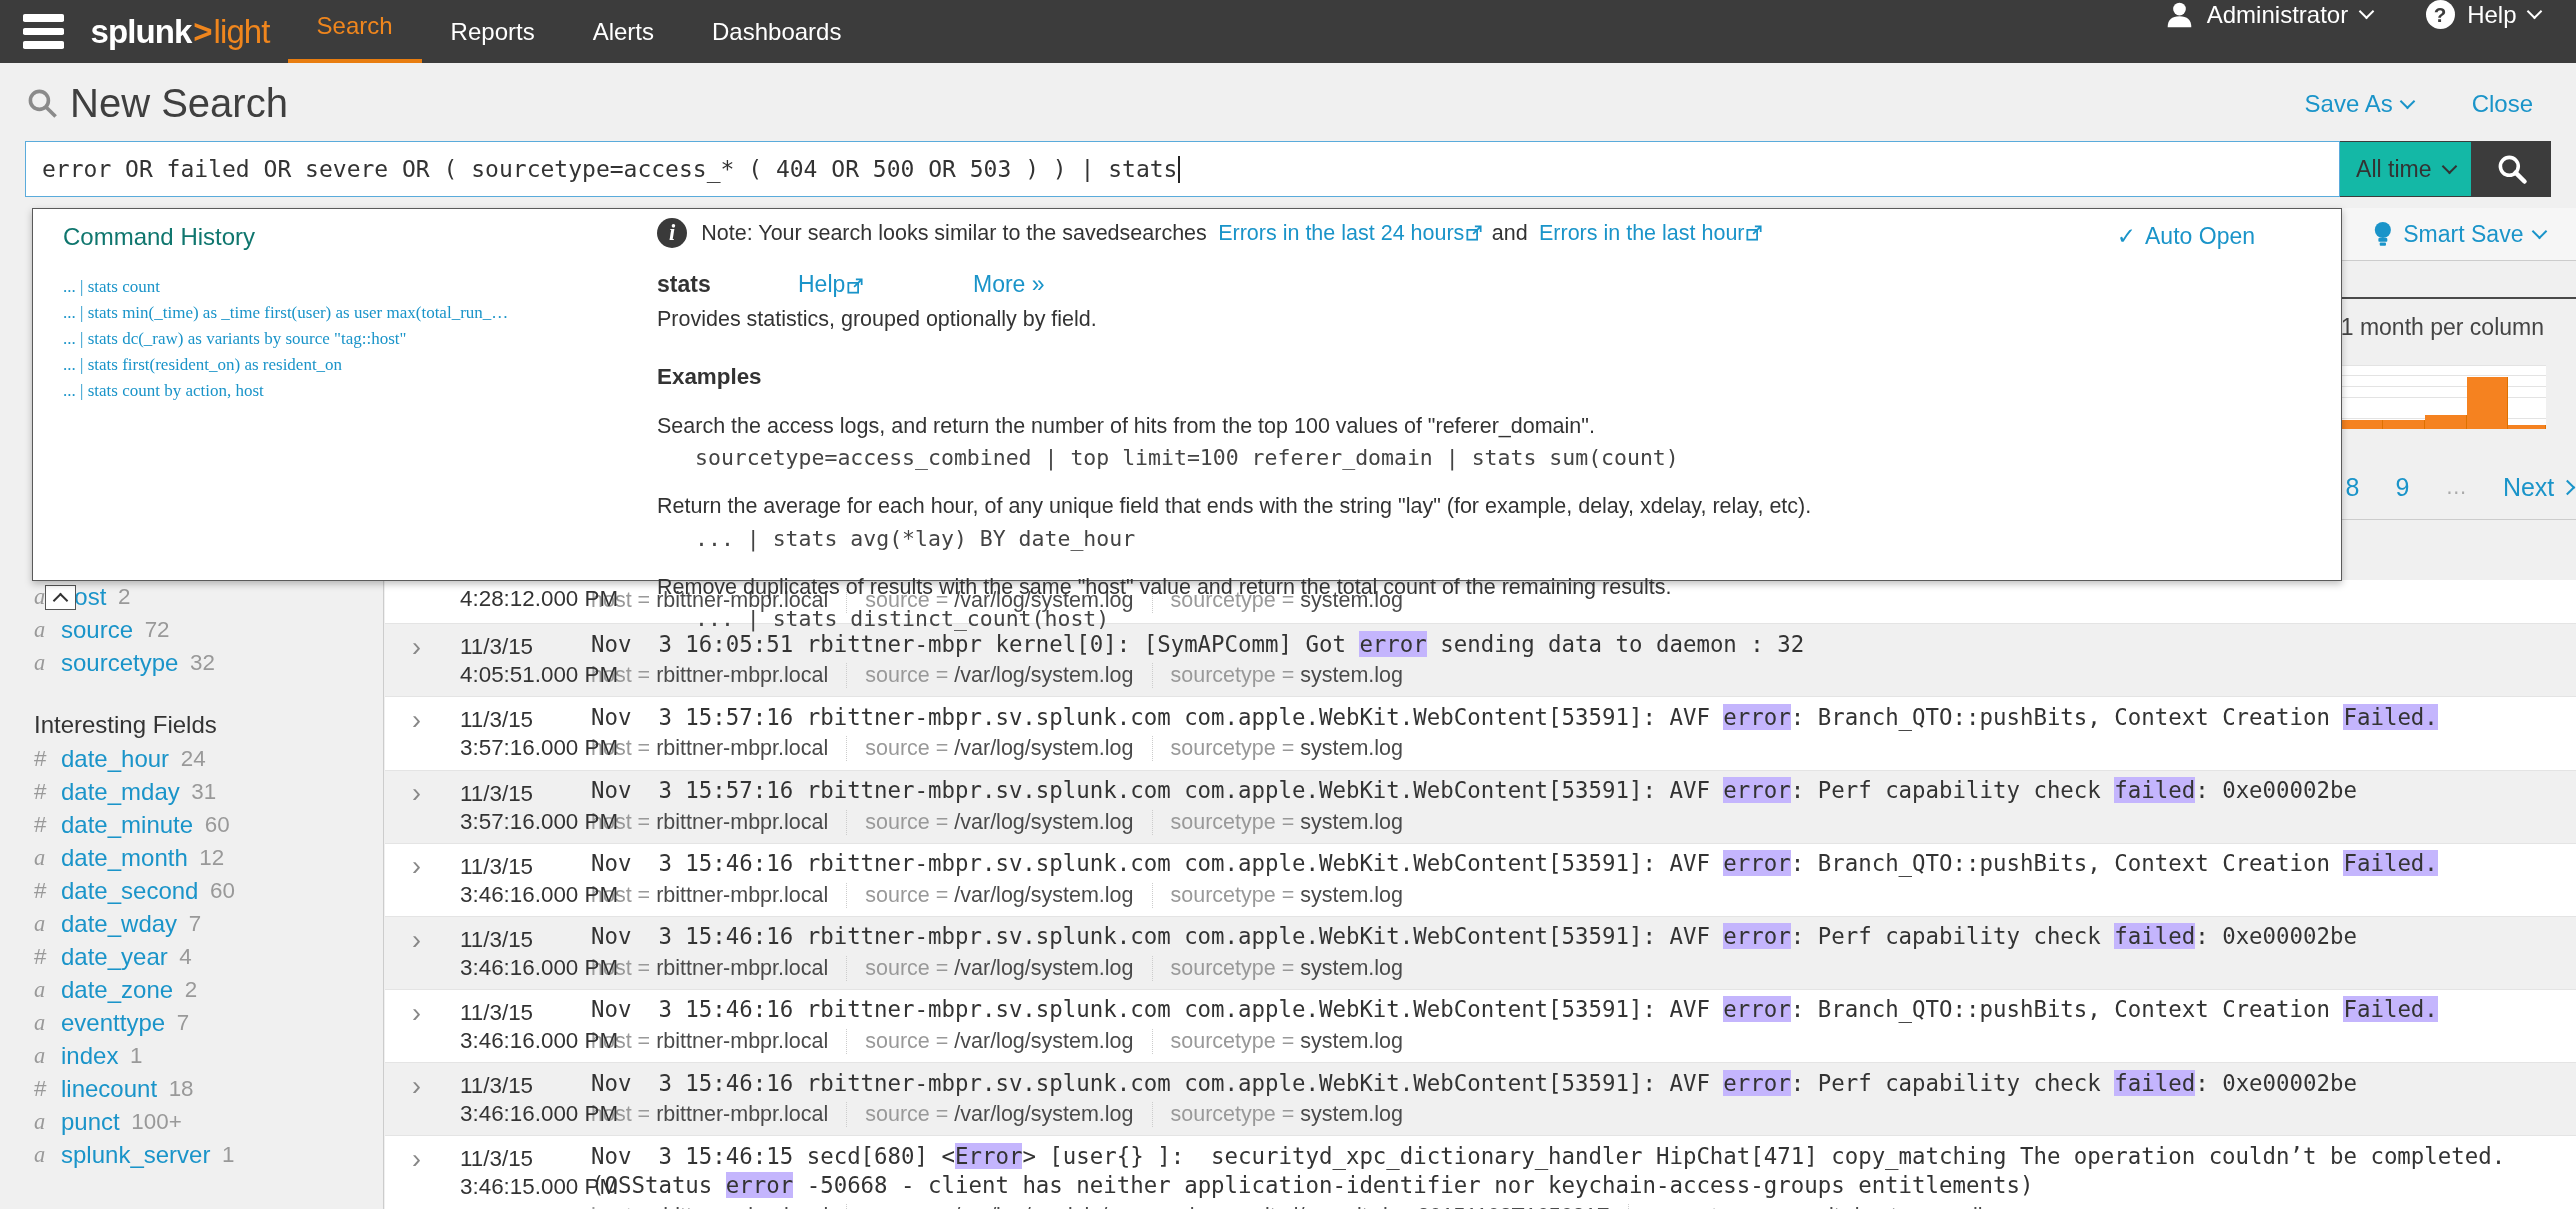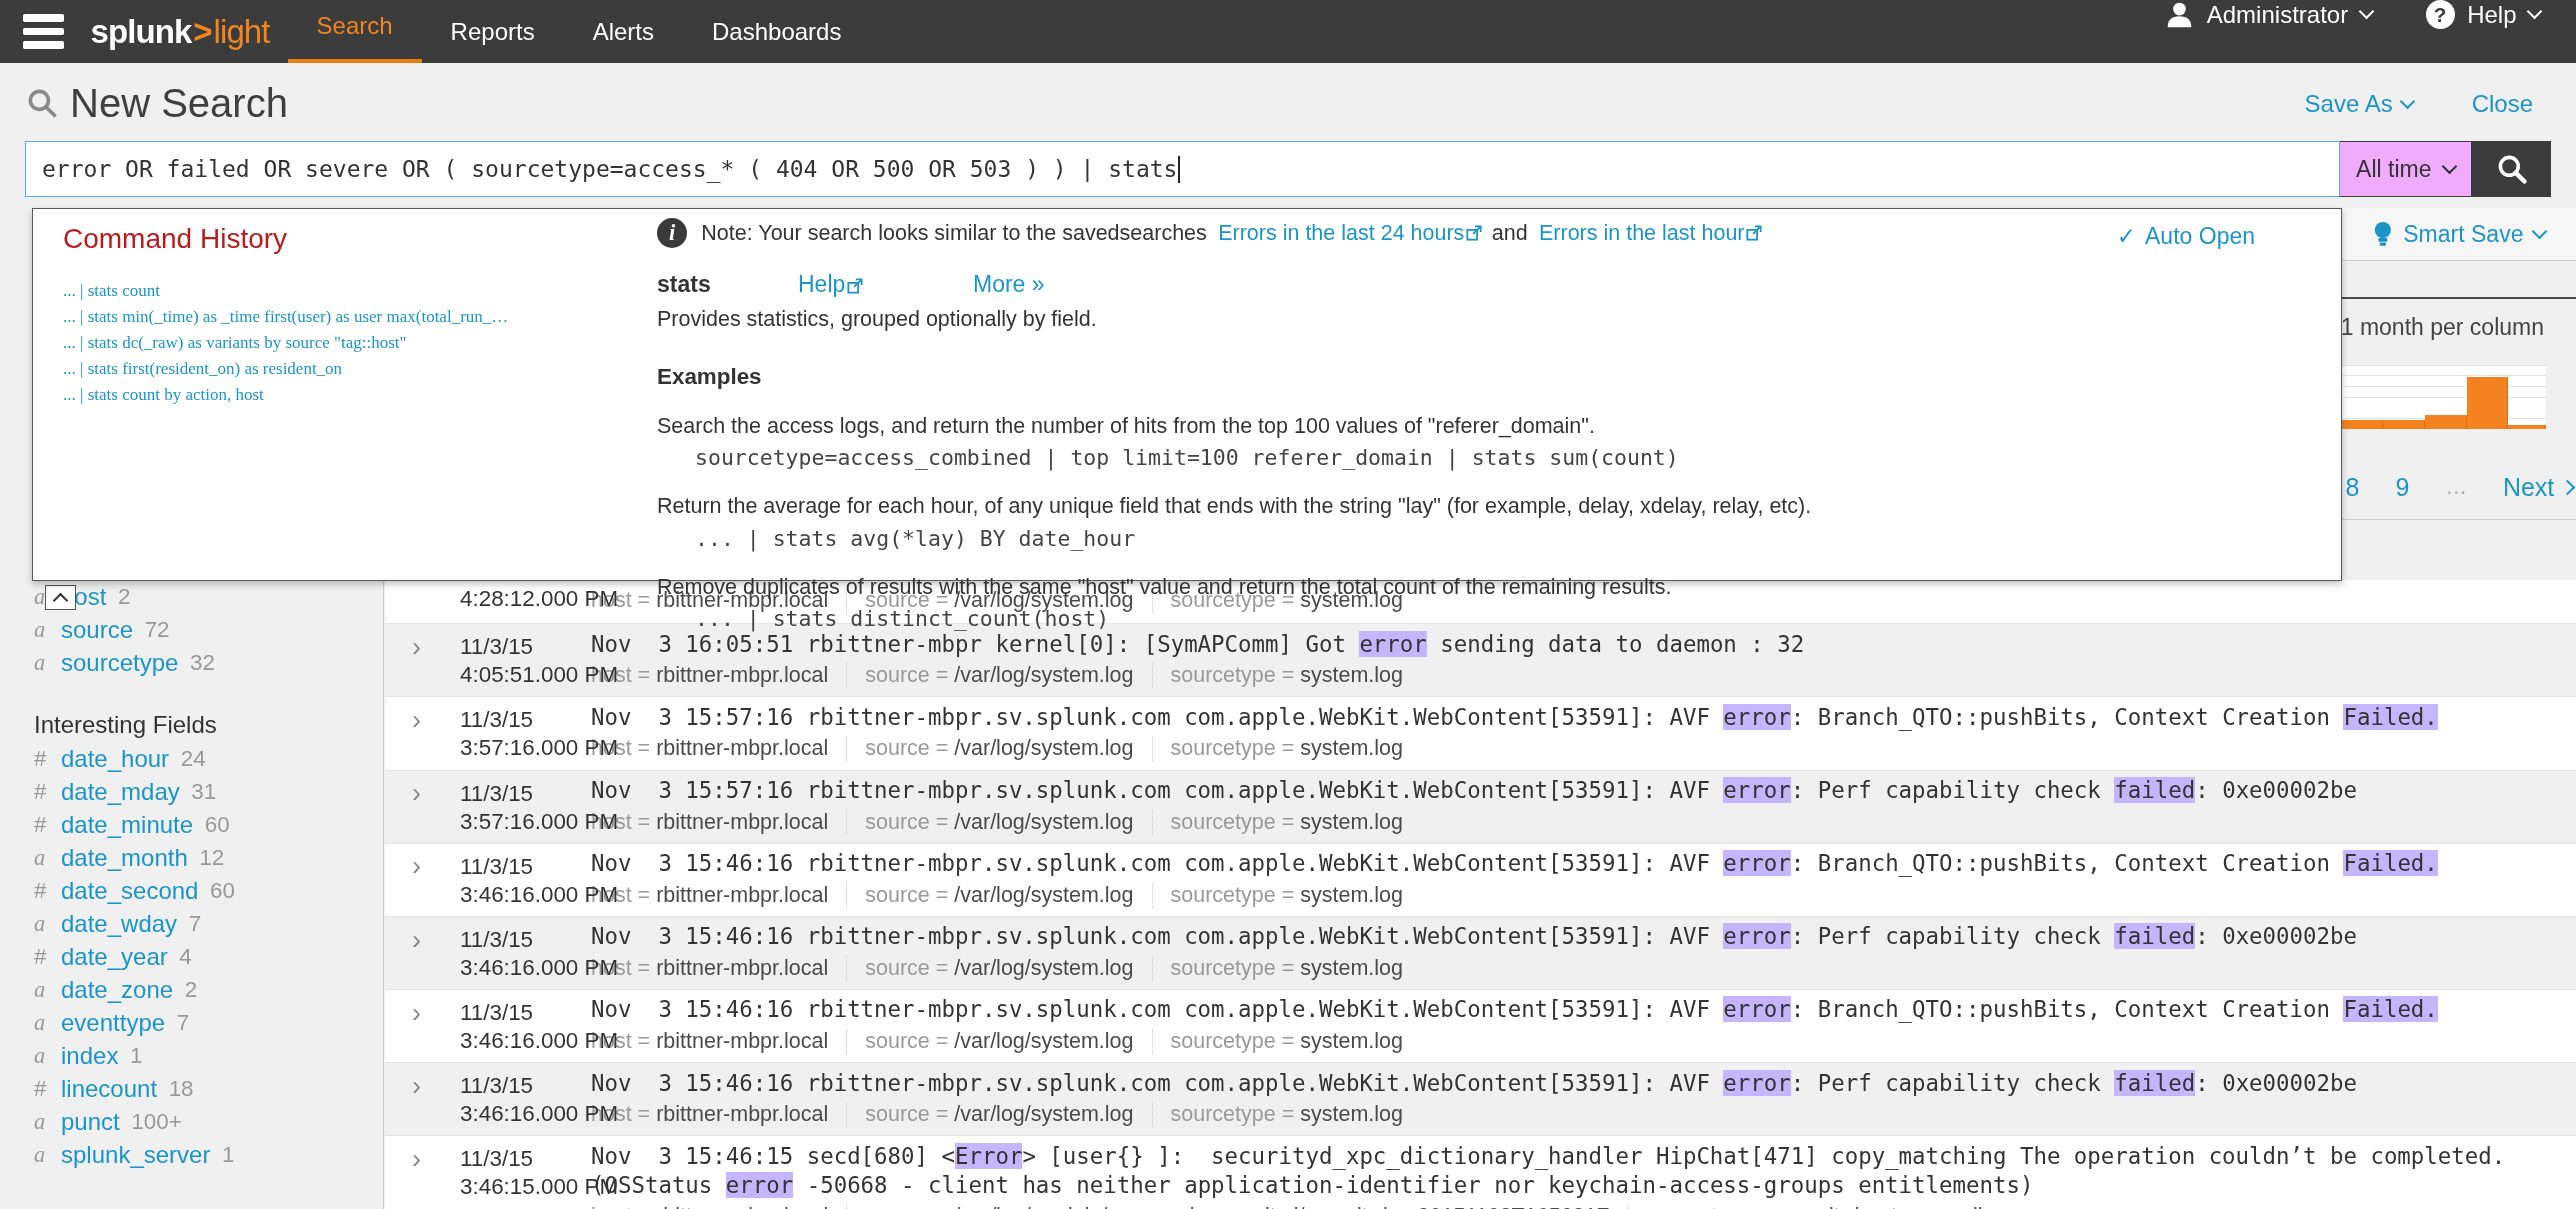--- a/index.html
+++ b/index.html
@@ -28,21 +28,21 @@
   .page-header{position:absolute;left:0;top:63px;width:2576px;height:76px;}
   .title-wrap{position:absolute;left:25px;top:18px;display:flex;align-items:center;gap:9px;}
   .page-title{font-size:40px;color:#3f3f3f;}
   .header-actions{position:absolute;right:43px;top:27px;display:flex;gap:59px;font-size:24px;color:#1a94c9;}
   .header-actions .act{display:flex;align-items:center;gap:9px;cursor:pointer;}
 
   
   .search-row{position:absolute;left:25px;top:141px;right:25px;height:56px;display:flex;}
   .q-input{flex:1;background:#fff;border:1.8px solid #5aabdb;display:flex;align-items:center;padding:0 16px;font-family:"DejaVu Sans Mono",monospace;font-size:23px;color:#333;box-sizing:border-box;}
   .caret{display:inline-block;width:1.8px;height:27px;background:#222;margin-left:0.9px;}
-  .timebox{width:132px;background:#f0abfc;border:1.8px solid #3c3c3c;border-left:none;display:flex;align-items:center;justify-content:center;gap:12.5px;font-size:23px;color:#333;box-sizing:border-box;cursor:pointer;}
+  .timebox{width:132px;background:#14b8a6;border:1.8px solid #3c3c3c;border-left:none;display:flex;align-items:center;justify-content:center;gap:12.5px;font-size:23px;color:#333;box-sizing:border-box;cursor:pointer;}
   .search-btn{width:79px;background:#3c3c3c;display:flex;align-items:center;justify-content:center;cursor:pointer;}
 
   
   .right-strip{position:absolute;left:2342px;top:208px;width:234px;height:376px;}
   .smart-row{height:52px;background:#f6f6f6;border-bottom:0.9px solid #ccc;display:flex;align-items:center;justify-content:center;gap:10.7px;color:#1a94c9;font-size:23px;cursor:pointer;}
   .results-top{position:absolute;top:89px;left:0;right:0;border-top:2.7px solid #4a4a4a;}
   .tl-label{position:absolute;top:106px;right:32px;font-size:23px;color:#444;white-space:nowrap;}
   .tl-chart{position:absolute;top:157px;left:0;width:204px;height:63px;background:#fff;background-image:repeating-linear-gradient(to top,transparent 0 9.8px,#e3e3e3 9.8px 10.7px);border-top:0.9px solid #e3e3e3;}
   .tl-bars{position:absolute;left:0;bottom:0;display:flex;align-items:flex-end;}
   .tl-bar{background:#f58220;border-right:0.9px solid #de7100;box-sizing:border-box;}
@@ -77,21 +77,21 @@
   .fieldsline{display:flex;align-items:center;margin-top:3.6px;font-size:21.5px;line-height:27px;color:#999;white-space:nowrap;}
   .event-row.partial .fieldsline{margin-top:0;}
   .flabel{color:#999;}
   .feq{color:#999;white-space:pre;}
   .fval{color:#4a4a4a;cursor:pointer;}
   .fsep{width:0;height:25px;border-left:1.8px dotted #ccc;margin:0 18px;}
 
   
   .assistant{position:absolute;left:32px;top:208px;width:2310px;height:373px;background:#fff;border:0.9px solid #5a5a5a;box-shadow:0 2.7px 7.2px rgba(0,0,0,.25);z-index:10;box-sizing:border-box;}
   .ch-col{position:absolute;left:30px;top:14.3px;width:581px;}
-  .ch-title{font-size:28px;color:#b91c1c;}
+  .ch-title{font-size:24px;color:#0f766e;}
   .ch-list{margin-top:23px;}
   .ch-item{font-size:17px;line-height:26px;color:#1a94c9;white-space:nowrap;overflow:hidden;cursor:pointer;font-family:Liberation Serif, serif;}
   .help-col{position:absolute;left:624px;top:9px;right:143px;}
   .note-row{display:flex;align-items:center;gap:14.3px;font-size:21.5px;color:#333;}
   .info-icon{flex:0 0 auto;width:30px;height:30px;border-radius:50%;background:#3a3a3a;color:#fff;font-family:"Liberation Serif",serif;font-style:italic;font-weight:bold;font-size:22.4px;display:flex;align-items:center;justify-content:center;}
   .link{color:#1a94c9;cursor:pointer;}
   .note-row .seg{margin-right:5.4px;}
   .ext{position:relative;top:1.8px;margin:0 3.6px 0 1.8px;}
   .cmd-row{margin-top:23px;display:flex;align-items:center;font-size:23px;}
   .cmd-name{font-weight:bold;color:#333;width:141px;}

